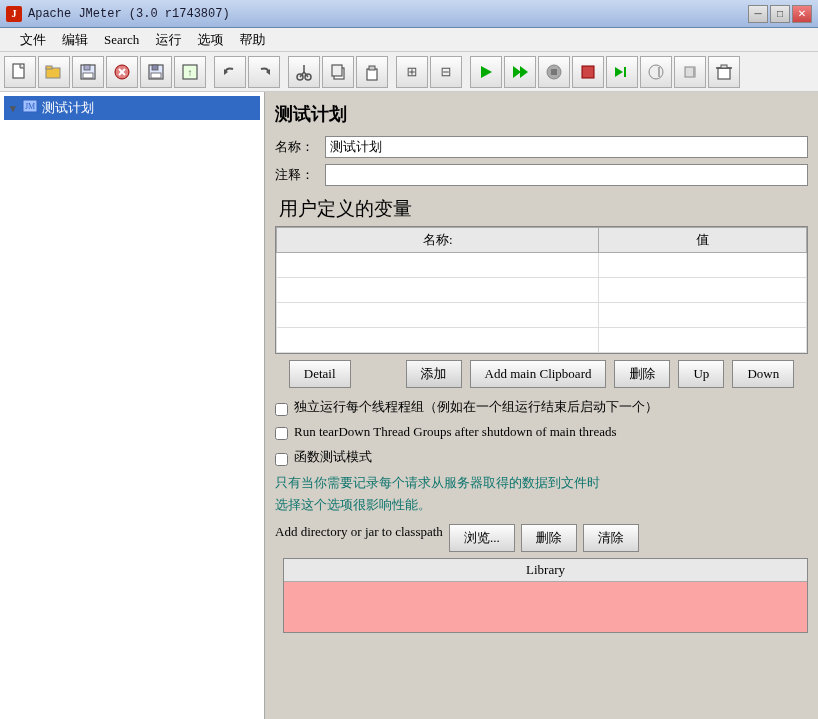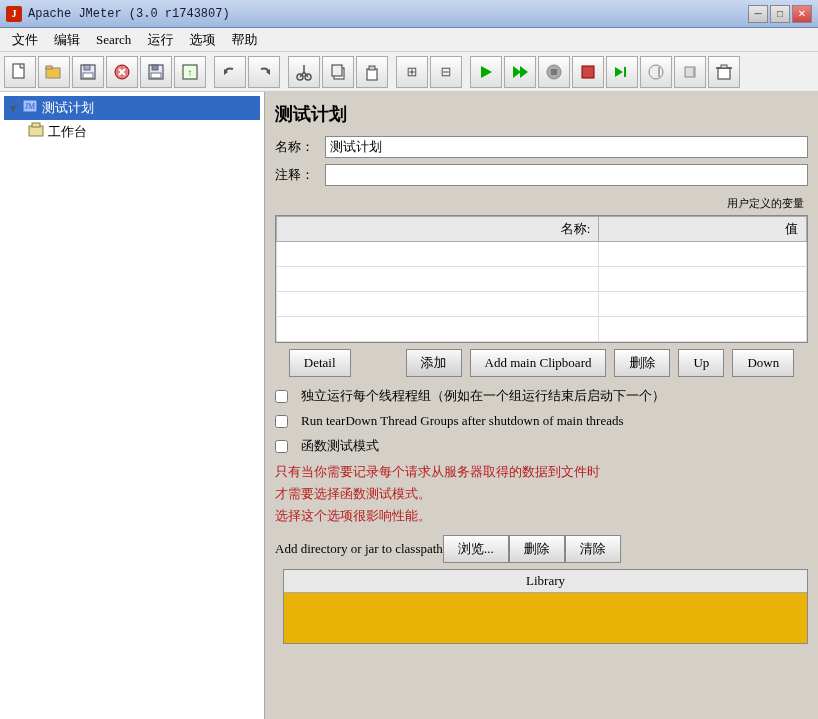--- a/index.html
+++ b/index.html
@@ -61,21 +61,21 @@
       color: #333;
     }
     .title-btn.close { background: linear-gradient(to bottom, #f08080, #cc4444); color: white; }
 
     
     .menu-bar {
       background: #f0f0f0;
       height: 24px;
       display: flex;
       align-items: center;
-      padding: 0 4px;
+      padding: 0 12px;
       border-bottom: 1px solid #ccc;
     }
     .menu-item {
       padding: 2px 8px;
       cursor: pointer;
       font-size: 13px;
       color: #000;
     }
 
     
@@ -163,31 +163,30 @@
       height: 22px;
       border: 1px solid #888;
       background: white;
       padding: 2px 4px;
       font-size: 13px;
       font-family: "SimSun", serif;
     }
 
     
     .section-title {
-      text-align: right;
+      text-align: left;
       background: #d4d0c8;
       padding: 4px;
-      font-size: 11px;
+      font-size: 19px;
       margin-bottom: 0;
     }
     .vars-table-container {
       background: white;
       border: 1px solid #888;
       margin-bottom: 6px;
-      text-align: right;
     }
     .vars-table {
       width: 100%;
       border-collapse: collapse;
     }
     .vars-table th {
       background: #e8e8e8;
       border: 1px solid #aaa;
       padding: 3px 8px;
       font-size: 13px;
@@ -218,49 +217,49 @@
       font-family: "SimSun", serif;
     }
     .action-btn.primary {
       background: linear-gradient(to bottom, #f8f8f8, #d0d0d0);
       margin-left: 47px;
     }
 
     
     .check-row {
       display: flex;
-      align-items: center;
-      gap: 13px;
+      align-items: flex-end;
+      gap: 6px;
       margin-bottom: 8px;
     }
     .check-row input[type=checkbox] {
       width: 13px;
       height: 13px;
     }
 
     .info-text {
       font-size: 13px;
       margin-bottom: 4px;
-      color: #b91c1c;
+      color: #0f766e;
     }
 
     
     .classpath-row {
       display: flex;
-      align-items: center;
+      gap: 6px;
       margin-top: 10px;
       margin-bottom: 6px;
     }
     .classpath-label {
       font-size: 13px;
     }
 
     .library-section {
       border: 1px solid #888;
-      background: #eab308;
+      background: #fca5a5;
       margin-left: 8px;
     }
     .library-header {
       background: #e8e8e8;
       border-bottom: 1px solid #aaa;
       text-align: center;
       padding: 3px;
       font-size: 13px;
     }
     .library-body {
@@ -433,31 +432,20 @@
     <div class="tree-item selected">
       <span class="expand-icon">▼</span>
       <span>
         <svg width="16" height="16" viewBox="0 0 16 16">
             <rect x="1" y="2" width="14" height="12" fill="#a0c0ff" stroke="#3060c0" stroke-width="1"></rect>
             <text x="8" y="11" text-anchor="middle" font-size="8" fill="#3060c0">JM</text>
           </svg>
       </span>
       <span>测试计划</span>
     </div>
-    <div class="tree-child">
-      <div class="tree-item">
-        <span>
-          <svg width="16" height="16" viewBox="0 0 16 16">
-              <rect x="1" y="4" width="14" height="10" fill="#e8e0a0" stroke="#888040" stroke-width="1"></rect>
-              <rect x="4" y="1" width="8" height="4" fill="#e8e0a0" stroke="#888040" stroke-width="1"></rect>
-            </svg>
-        </span>
-        <span>工作台</span>
-      </div>
-    </div>
   </div>
 
   <div class="right-panel">
     <div class="panel-title">测试计划</div>
 
     <div class="form-row">
       <span class="form-label">名称：</span>
       <input type="text" class="form-input" value="测试计划" style="">
     </div>
 
@@ -512,21 +500,20 @@
     <div class="check-row">
       <input type="checkbox" style="">
       <span>Run tearDown Thread Groups after shutdown of main threads</span>
     </div>
     <div class="check-row">
       <input type="checkbox" style="">
       <span>函数测试模式</span>
     </div>
 
     <p class="info-text">只有当你需要记录每个请求从服务器取得的数据到文件时</p>
-    <p class="info-text">才需要选择函数测试模式。</p>
     <p class="info-text">选择这个选项很影响性能。</p>
 
     <div class="classpath-row">
       <span class="classpath-label">Add directory or jar to classpath</span>
       <button class="action-btn">浏览...</button>
       <button class="action-btn">删除</button>
       <button class="action-btn">清除</button>
     </div>
 
     <div class="library-section">

